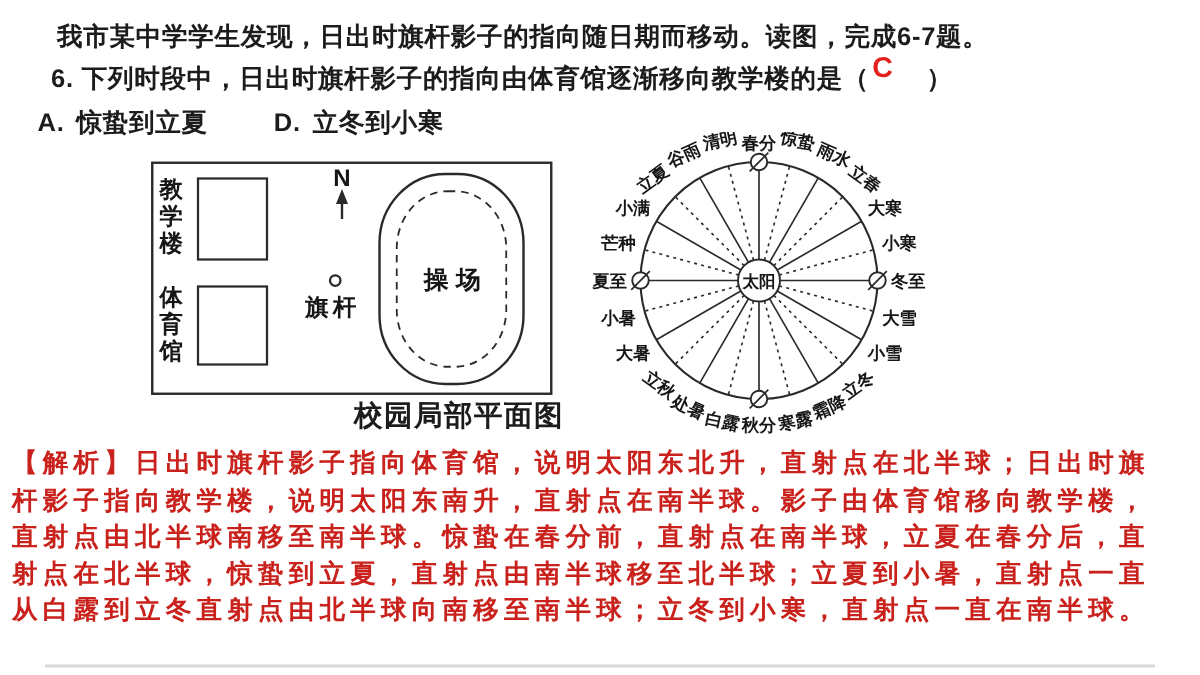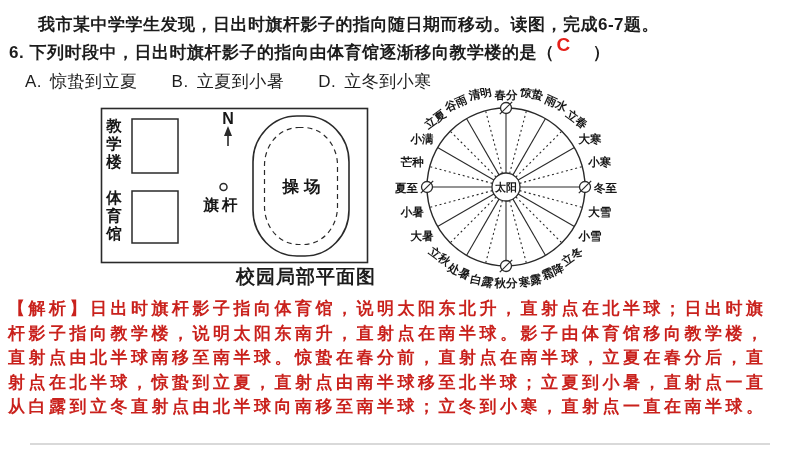--- a/index.html
+++ b/index.html
@@ -3,23 +3,23 @@
 <meta charset="utf-8">
 <style>
   html,body{margin:0;padding:0;}
   body{
     width:800px;height:450px;overflow:hidden;background:#ffffff;
     font-family:"Liberation Sans","DejaVu Sans",sans-serif;
     color:var(--ink,#1c1c1c);position:relative;
   }
   .abs{position:absolute;}
   .intro{left:38px;top:13px;font-size:17px;font-weight:bold;white-space:nowrap;letter-spacing:.5px;}
-  .question{left:9px;top:41px;font-size:17px;font-weight:bold;white-space:nowrap;letter-spacing:.5px;text-align:center;}
+  .question{left:34px;top:41px;font-size:17px;font-weight:bold;white-space:nowrap;letter-spacing:.5px;text-align:center;}
   .answer-letter{color:var(--answer-red,#e5201a);font-size:19px;font-weight:bold;position:relative;top:-7px;margin:0 22px 0 2px;}
-  .options{left:25px;top:70px;font-size:17px;font-weight:normal;white-space:nowrap;display:flex;gap:34px;letter-spacing:.5px;}
+  .options{left:25px;top:70px;font-size:17px;font-weight:bold;white-space:nowrap;display:flex;gap:44px;letter-spacing:.5px;}
   .opt-label{margin-right:8px;}
   .plan-caption{left:98px;top:264px;width:278px;text-align:right;font-size:19px;font-weight:bold;letter-spacing:1px;}
   .analysis{left:8px;top:297px;right:8px;color:var(--red,#c9211c);font-weight:bold;font-size:17px;line-height:24.5px;}
   .aline{white-space:nowrap;letter-spacing:3.5px;}
   .bottom-edge{left:30px;top:443px;width:740px;height:2px;background:#d9d9d9;}
   svg text{fill:#161616;}
   .plan-label{font-size:15.5px;font-weight:bold;}
   .north-label{font-size:16px;font-weight:bold;}
   .playground-label{font-size:16.5px;font-weight:bold;letter-spacing:5px;}
   .solar-label{font-size:11.5px;font-weight:600;}
@@ -30,21 +30,20 @@
 
 <div class="abs intro">我市某中学学生发现，日出时旗杆影子的指向随日期而移动。读图，完成6-7题。</div>
 
 <div class="abs question">
   <span>6.</span>
   <span>下列时段中，日出时旗杆影子的指向由体育馆逐渐移向教学楼的是（</span><span class="answer-letter">C</span><span>）</span>
 </div>
 
 <div class="abs options">
   <span><span class="opt-label">A.</span><span>惊蛰到立夏</span></span>
-  <span><span class="opt-label">B.</span><span>立夏到小暑</span></span>
   <span><span class="opt-label">D.</span><span>立冬到小寒</span></span>
 </div>
 
 <svg class="abs" style="left:98px;top:104px;" width="278" height="164" viewBox="0 0 278 164">
   <rect x="3.5" y="4.5" width="266" height="154" fill="none" stroke="#2a2a2a" stroke-width="1.6"></rect>
   <text class="plan-label" x="16" y="27" text-anchor="middle"><tspan x="16" dy="0">教</tspan><tspan x="16" dy="18">学</tspan><tspan x="16" dy="18">楼</tspan></text>
   <rect x="34" y="15" width="46" height="54" fill="none" stroke="#2a2a2a" stroke-width="1.5"></rect>
   <text class="plan-label" x="16" y="99" text-anchor="middle"><tspan x="16" dy="0">体</tspan><tspan x="16" dy="18">育</tspan><tspan x="16" dy="18">馆</tspan></text>
   <rect x="34" y="87" width="46" height="52" fill="none" stroke="#2a2a2a" stroke-width="1.5"></rect>
   <text class="north-label" x="130" y="20" text-anchor="middle">N</text>

